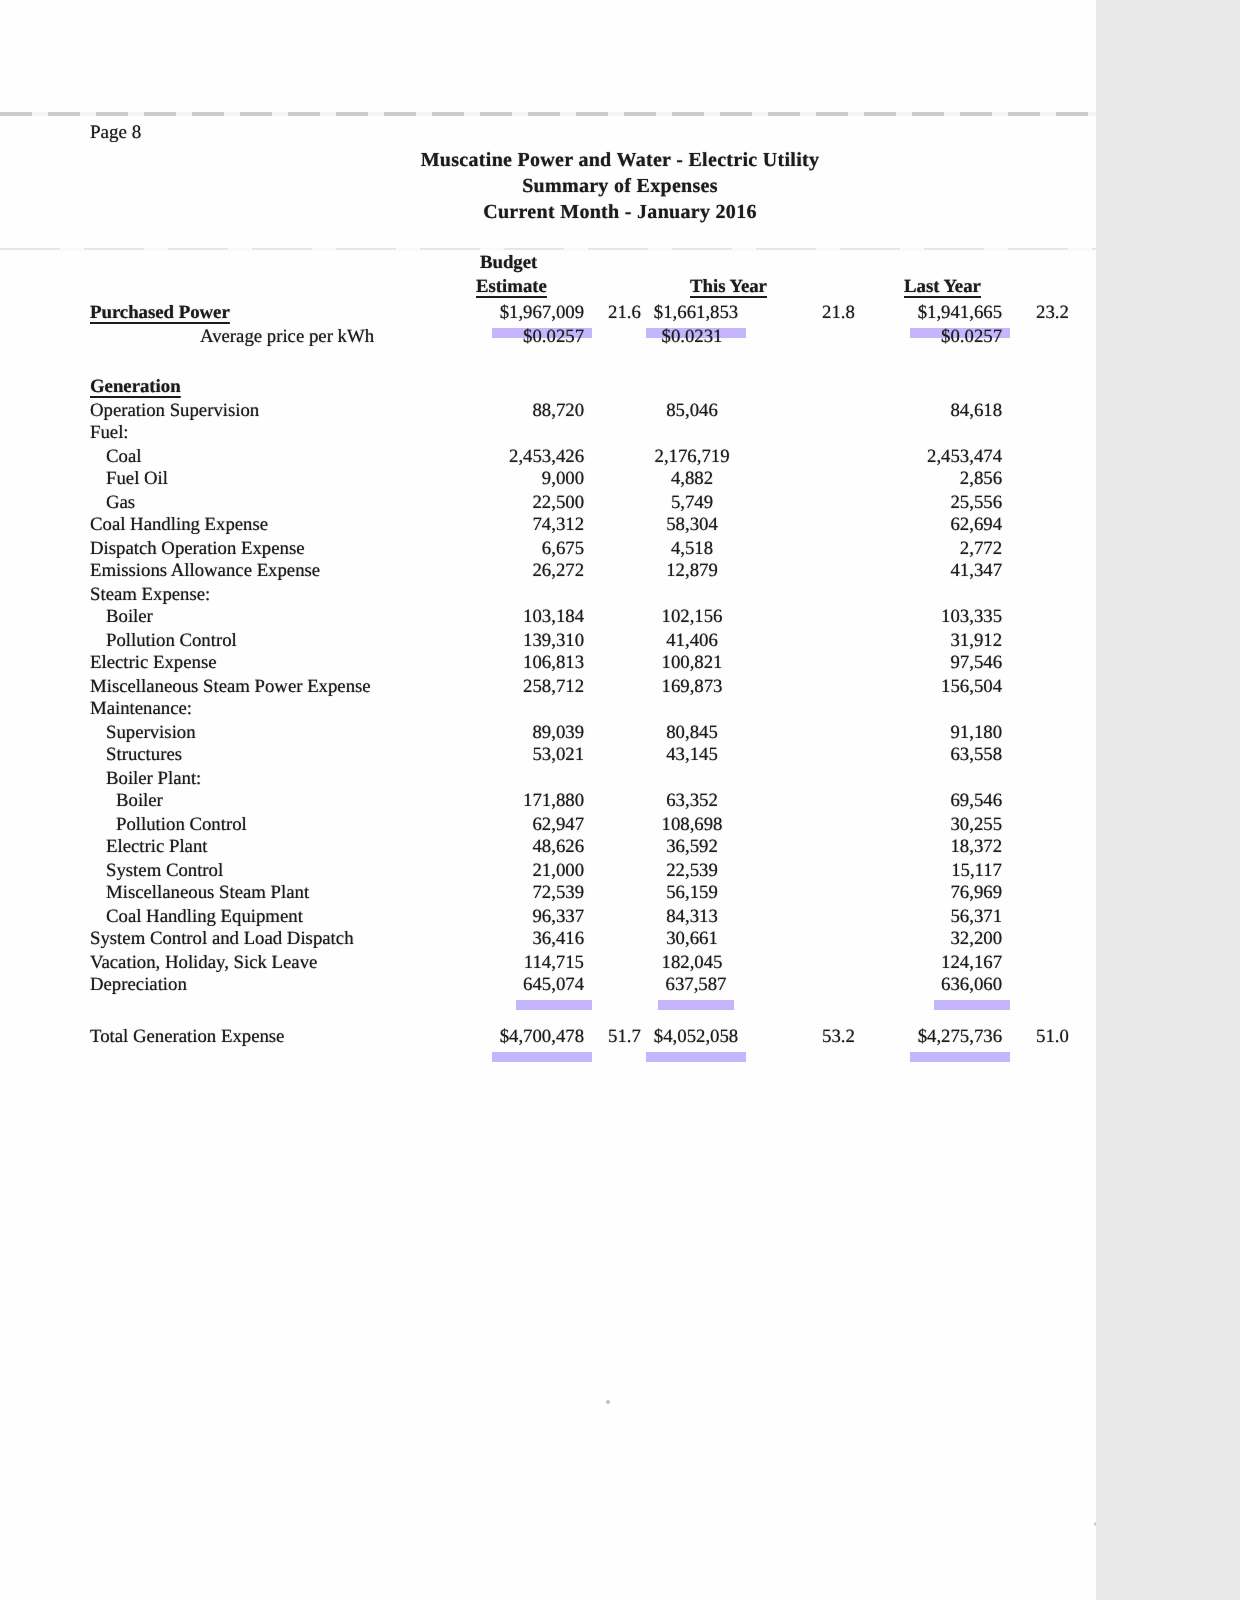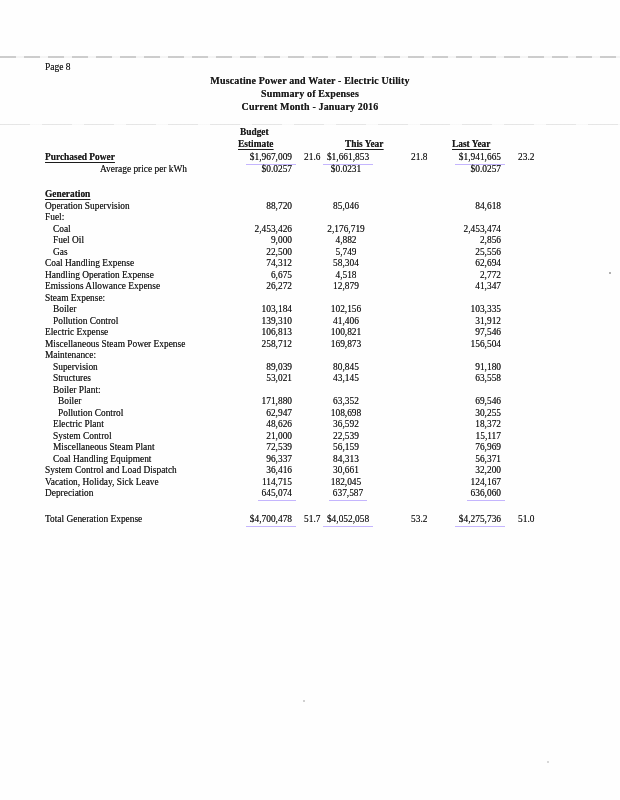--- a/index.html
+++ b/index.html
@@ -2,21 +2,21 @@
 <html><head>
 <meta charset="utf-8">
 <style>
   html,body{margin:0;padding:0;}
   body{
     width:620px;height:800px;
     background:#e9e9e9;
     font-family:"Liberation Serif","DejaVu Serif",serif;
   }
   .sheet{
-    position:relative;width:620px;height:800px;overflow:hidden;
+    position:relative;width:548px;height:800px;overflow:hidden;
     background:#fefefe;
     color:#1c1c1c;
   }
   .fuzz{ text-shadow:0 0 0.5px rgba(60,60,60,0.85); }
 
   
   .artifact-line{position:absolute;left:0;width:620px;pointer-events:none;}
   .line1{top:56px;height:2px;
     background:repeating-linear-gradient(90deg,
       rgba(90,90,90,0.30) 0 16px, rgba(90,90,90,0.06) 16px 24px);}
@@ -54,21 +54,21 @@
   .subnote .label{left:100px;}
 
   .cell{position:absolute;top:0;}
   .col-budget{left:180px;width:112px;text-align:right;}
   .col-pct1{left:304px;width:28px;text-align:left;}
   .col-this{left:294px;width:104px;text-align:center;}
   .col-pct2{left:411px;width:28px;text-align:left;}
   .col-last{left:398px;width:103px;text-align:right;}
   .col-pct3{left:518px;width:28px;text-align:left;}
   .cell span{display:inline-block;}
-  .cell.rule span{border-bottom:1px solid #c4b5fd;padding:0 4px 0.5px 4px;margin-right:-4px;}
+  .cell.rule span{border-bottom:5px solid #c4b5fd;padding:0 4px 0.5px 4px;margin-right:-4px;}
 </style>
 </head>
 <body>
 
 <div class="sheet fuzz">
   <div class="artifact-line line1"></div>
   <div class="artifact-line line2"></div>
   <div class="speck sp1"></div>
   <div class="speck sp2"></div>
   <div class="speck sp3"></div>
@@ -131,21 +131,21 @@
         <div class="cell col-this"><span>5,749</span></div>
         <div class="cell col-last"><span>25,556</span></div>
       </div>
       <div class="row">
         <span class="label">Coal Handling Expense</span>
         <div class="cell col-budget"><span>74,312</span></div>
         <div class="cell col-this"><span>58,304</span></div>
         <div class="cell col-last"><span>62,694</span></div>
       </div>
       <div class="row">
-        <span class="label">Handling Operation Expense</span>
+        <span class="label">Dispatch Operation Expense</span>
         <div class="cell col-budget"><span>6,675</span></div>
         <div class="cell col-this"><span>4,518</span></div>
         <div class="cell col-last"><span>2,772</span></div>
       </div>
       <div class="row">
         <span class="label">Emissions Allowance Expense</span>
         <div class="cell col-budget"><span>26,272</span></div>
         <div class="cell col-this"><span>12,879</span></div>
         <div class="cell col-last"><span>41,347</span></div>
       </div>

